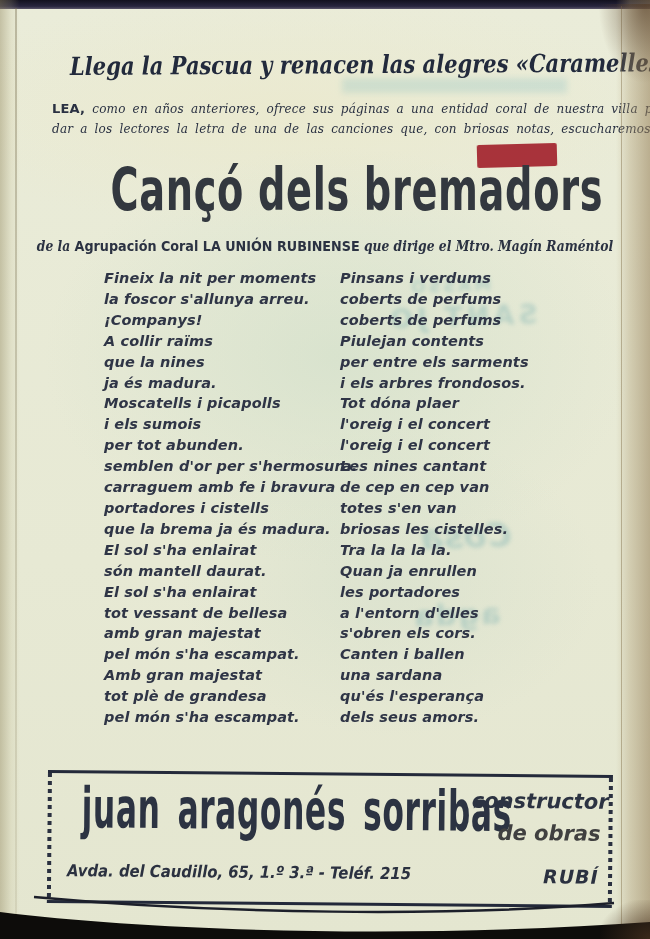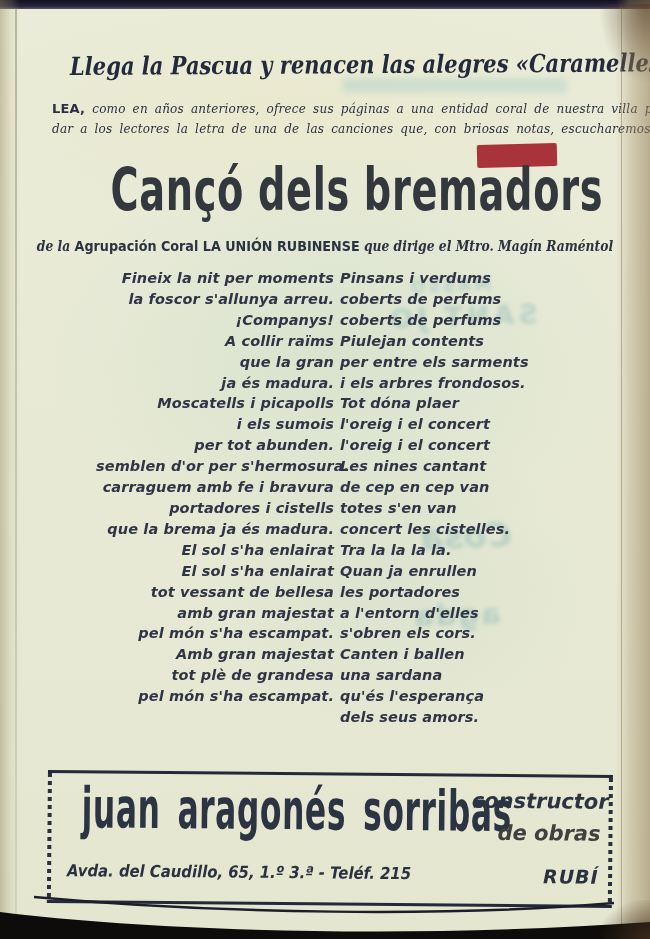--- a/index.html
+++ b/index.html
@@ -59,21 +59,21 @@
   
   .subtitle{position:absolute;left:50%;top:238px;white-space:nowrap;
     transform:translateX(-50%) scaleX(.88);transform-origin:center;
     font-size:14px;color:#2b3242;}
   .subtitle .scr{font-family:"DejaVu Serif",serif;font-style:italic;font-weight:bold;}
   .subtitle .bld{font-family:"DejaVu Sans",sans-serif;font-weight:bold;font-size:14.5px;}
 
   
   .col{position:absolute;top:268px;font-size:14.5px;font-style:italic;font-weight:bold;
     color:#2f3546;line-height:20.9px;white-space:nowrap;letter-spacing:.1px;}
-  .col-left{left:96px;width:238px;text-align:right;}
+  .col-left{left:104px;width:238px;}
   .col-right{left:340px;width:244px;}
 
   
   .ad{position:absolute;left:48px;top:770px;width:565px;height:127px;
     transform:rotate(.5deg);transform-origin:left top;
     border-top:3px solid #23293a;border-bottom:3px solid #23293a;}
   .ad-side{position:absolute;top:0;width:4px;height:100%;
     background:repeating-linear-gradient(to bottom,#2a3040 0 4px,rgba(0,0,0,0) 4px 8px);}
   .ad-side.l{left:0;} .ad-side.r{right:0;}
   .ad-name{position:absolute;left:34px;top:2px;font-size:56px;font-weight:bold;
@@ -113,30 +113,31 @@
   <div class="title">Cançó dels bremadors</div>
   <div class="subtitle">
     <span class="scr">de la </span><span class="bld">Agrupación Coral LA UNIÓN RUBINENSE</span><span class="scr"> que dirige el </span><span class="scr">Mtro. Magín Raméntol</span>
   </div>
 
   <div class="col col-left">
       <div class="lyric-line">Fineix la nit per moments</div>
       <div class="lyric-line">la foscor s'allunya arreu.</div>
       <div class="lyric-line">¡Companys!</div>
       <div class="lyric-line">A collir raïms</div>
-      <div class="lyric-line">que la gran</div>
+      <div class="lyric-line">que la nines</div>
       <div class="lyric-line">ja és madura.</div>
       <div class="lyric-line">Moscatells i picapolls</div>
       <div class="lyric-line">i els sumois</div>
       <div class="lyric-line">per tot abunden.</div>
       <div class="lyric-line">semblen d'or per s'hermosura.</div>
       <div class="lyric-line">carraguem amb fe i bravura</div>
       <div class="lyric-line">portadores i cistells</div>
       <div class="lyric-line">que la brema ja és madura.</div>
       <div class="lyric-line">El sol s'ha enlairat</div>
+      <div class="lyric-line">són mantell daurat.</div>
       <div class="lyric-line">El sol s'ha enlairat</div>
       <div class="lyric-line">tot vessant de bellesa</div>
       <div class="lyric-line">amb gran majestat</div>
       <div class="lyric-line">pel món s'ha escampat.</div>
       <div class="lyric-line">Amb gran majestat</div>
       <div class="lyric-line">tot plè de grandesa</div>
       <div class="lyric-line">pel món s'ha escampat.</div>
     </div>
   <div class="col col-right">
       <div class="lyric-line">Pinsans i verdums</div>
@@ -144,21 +145,21 @@
       <div class="lyric-line">coberts de perfums</div>
       <div class="lyric-line">Piulejan contents</div>
       <div class="lyric-line">per entre els sarments</div>
       <div class="lyric-line">i els arbres frondosos.</div>
       <div class="lyric-line">Tot dóna plaer</div>
       <div class="lyric-line">l'oreig i el concert</div>
       <div class="lyric-line">l'oreig i el concert</div>
       <div class="lyric-line">Les nines cantant</div>
       <div class="lyric-line">de cep en cep van</div>
       <div class="lyric-line">totes s'en van</div>
-      <div class="lyric-line">concert les cistelles.</div>
+      <div class="lyric-line">briosas les cistelles.</div>
       <div class="lyric-line">Tra la la la la.</div>
       <div class="lyric-line">Quan ja enrullen</div>
       <div class="lyric-line">les portadores</div>
       <div class="lyric-line">a l'entorn d'elles</div>
       <div class="lyric-line">s'obren els cors.</div>
       <div class="lyric-line">Canten i ballen</div>
       <div class="lyric-line">una sardana</div>
       <div class="lyric-line">qu'és l'esperança</div>
       <div class="lyric-line">dels seus amors.</div>
     </div>

